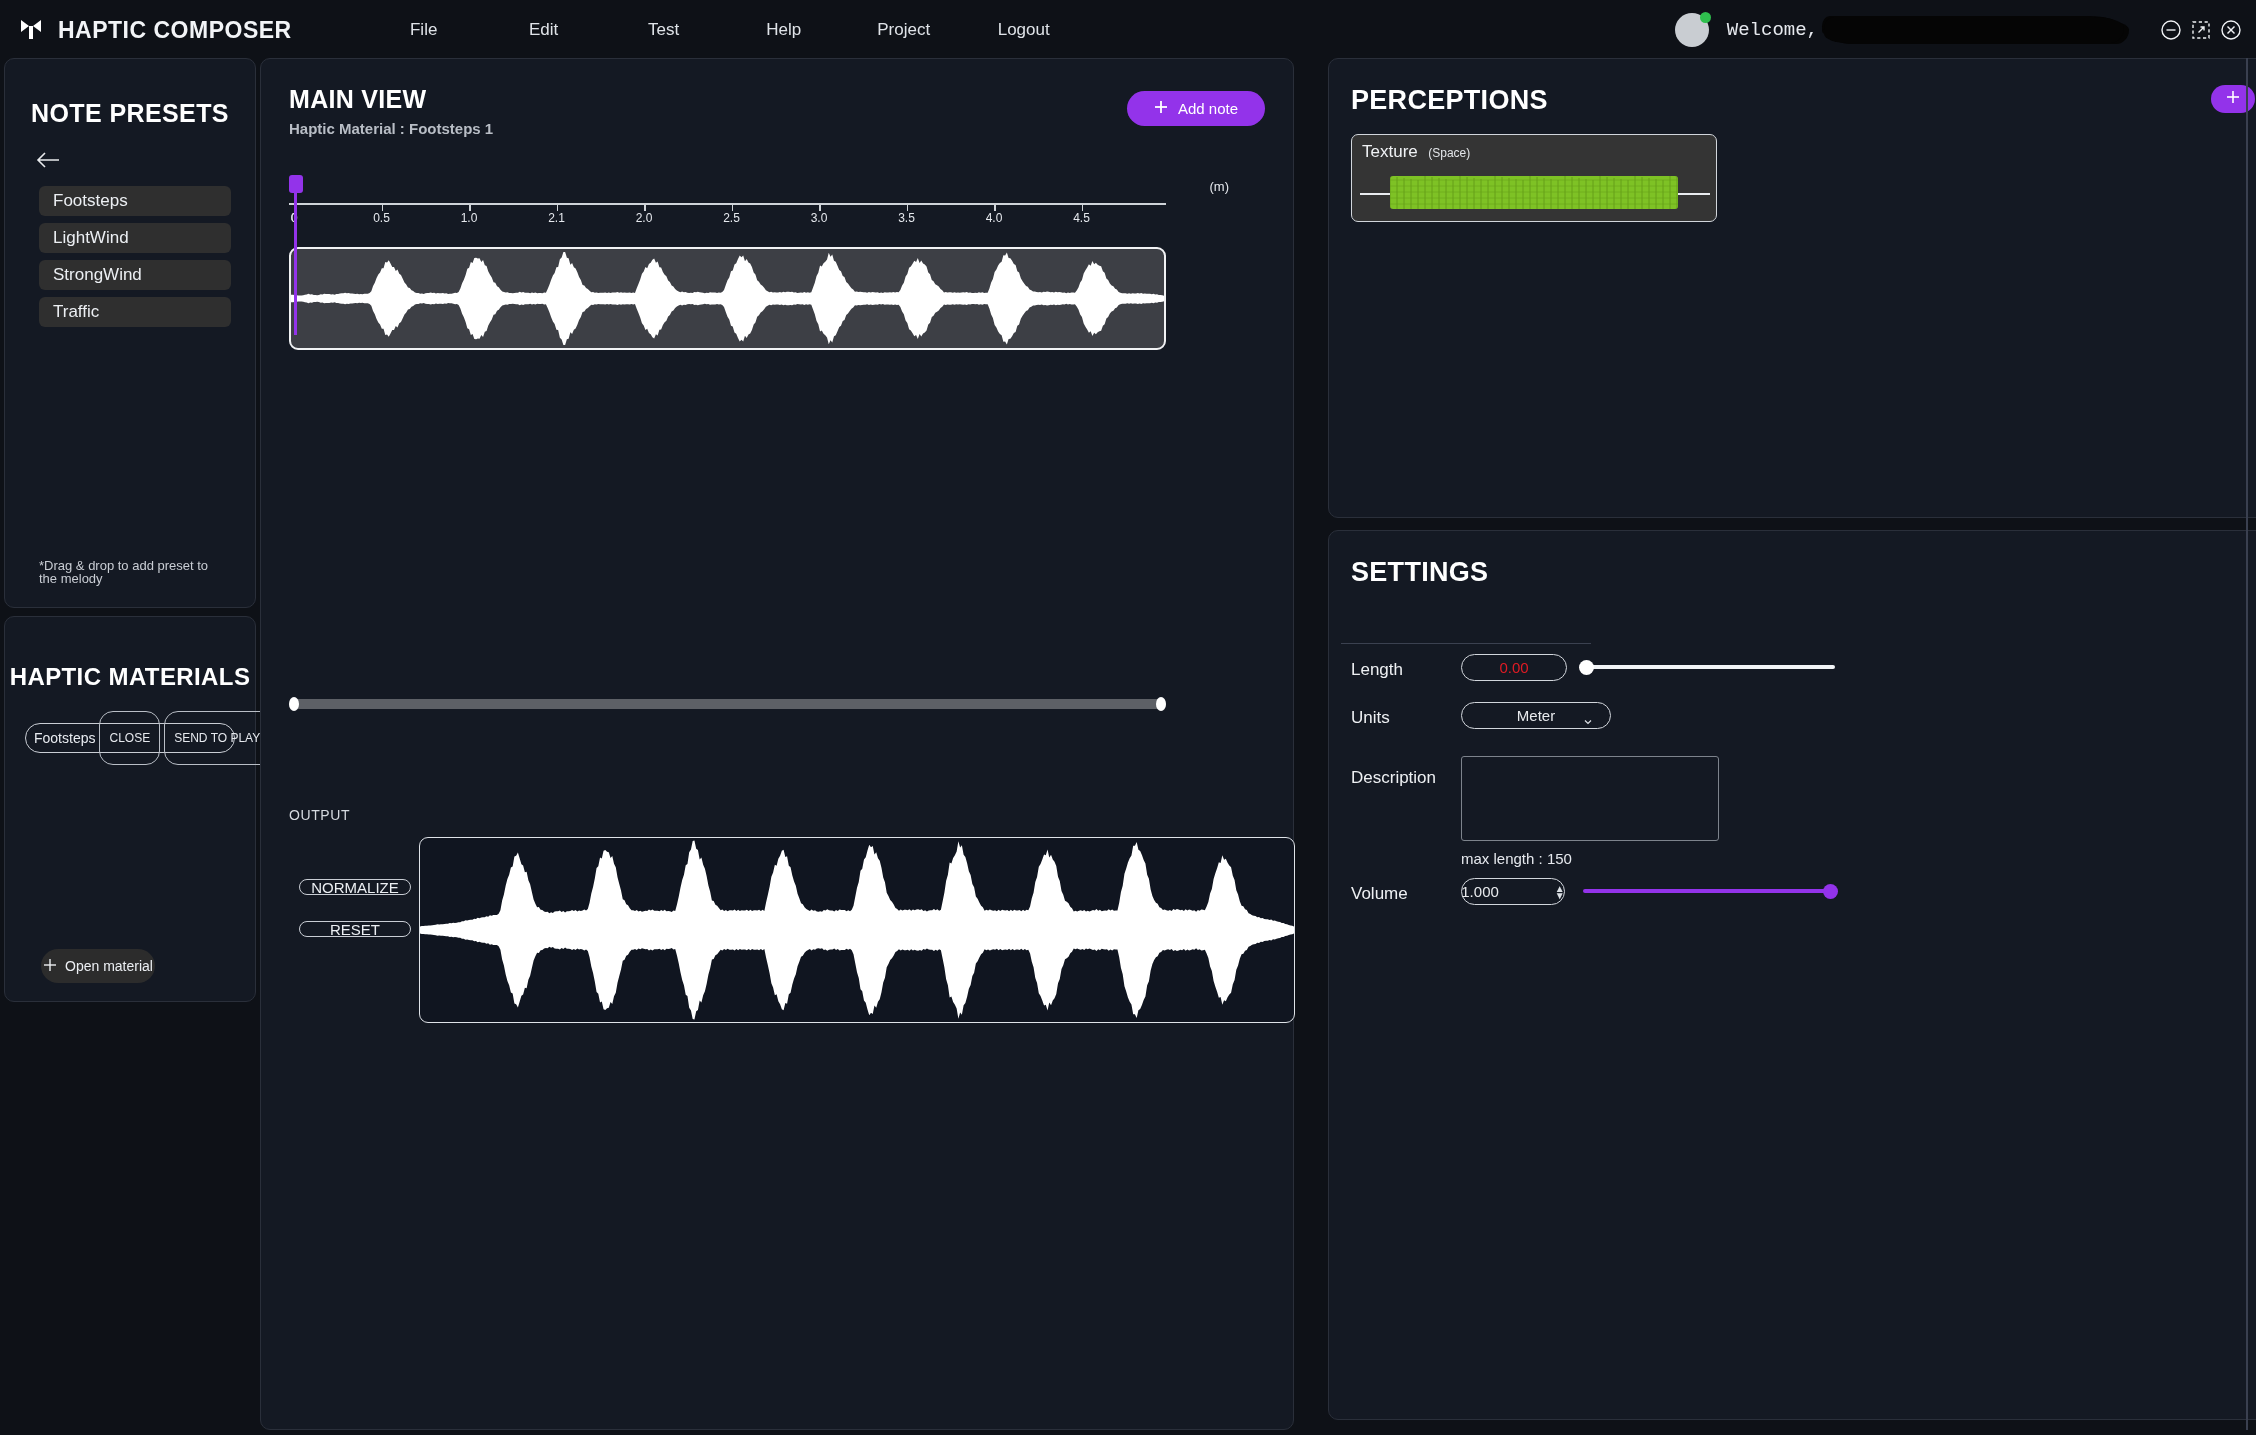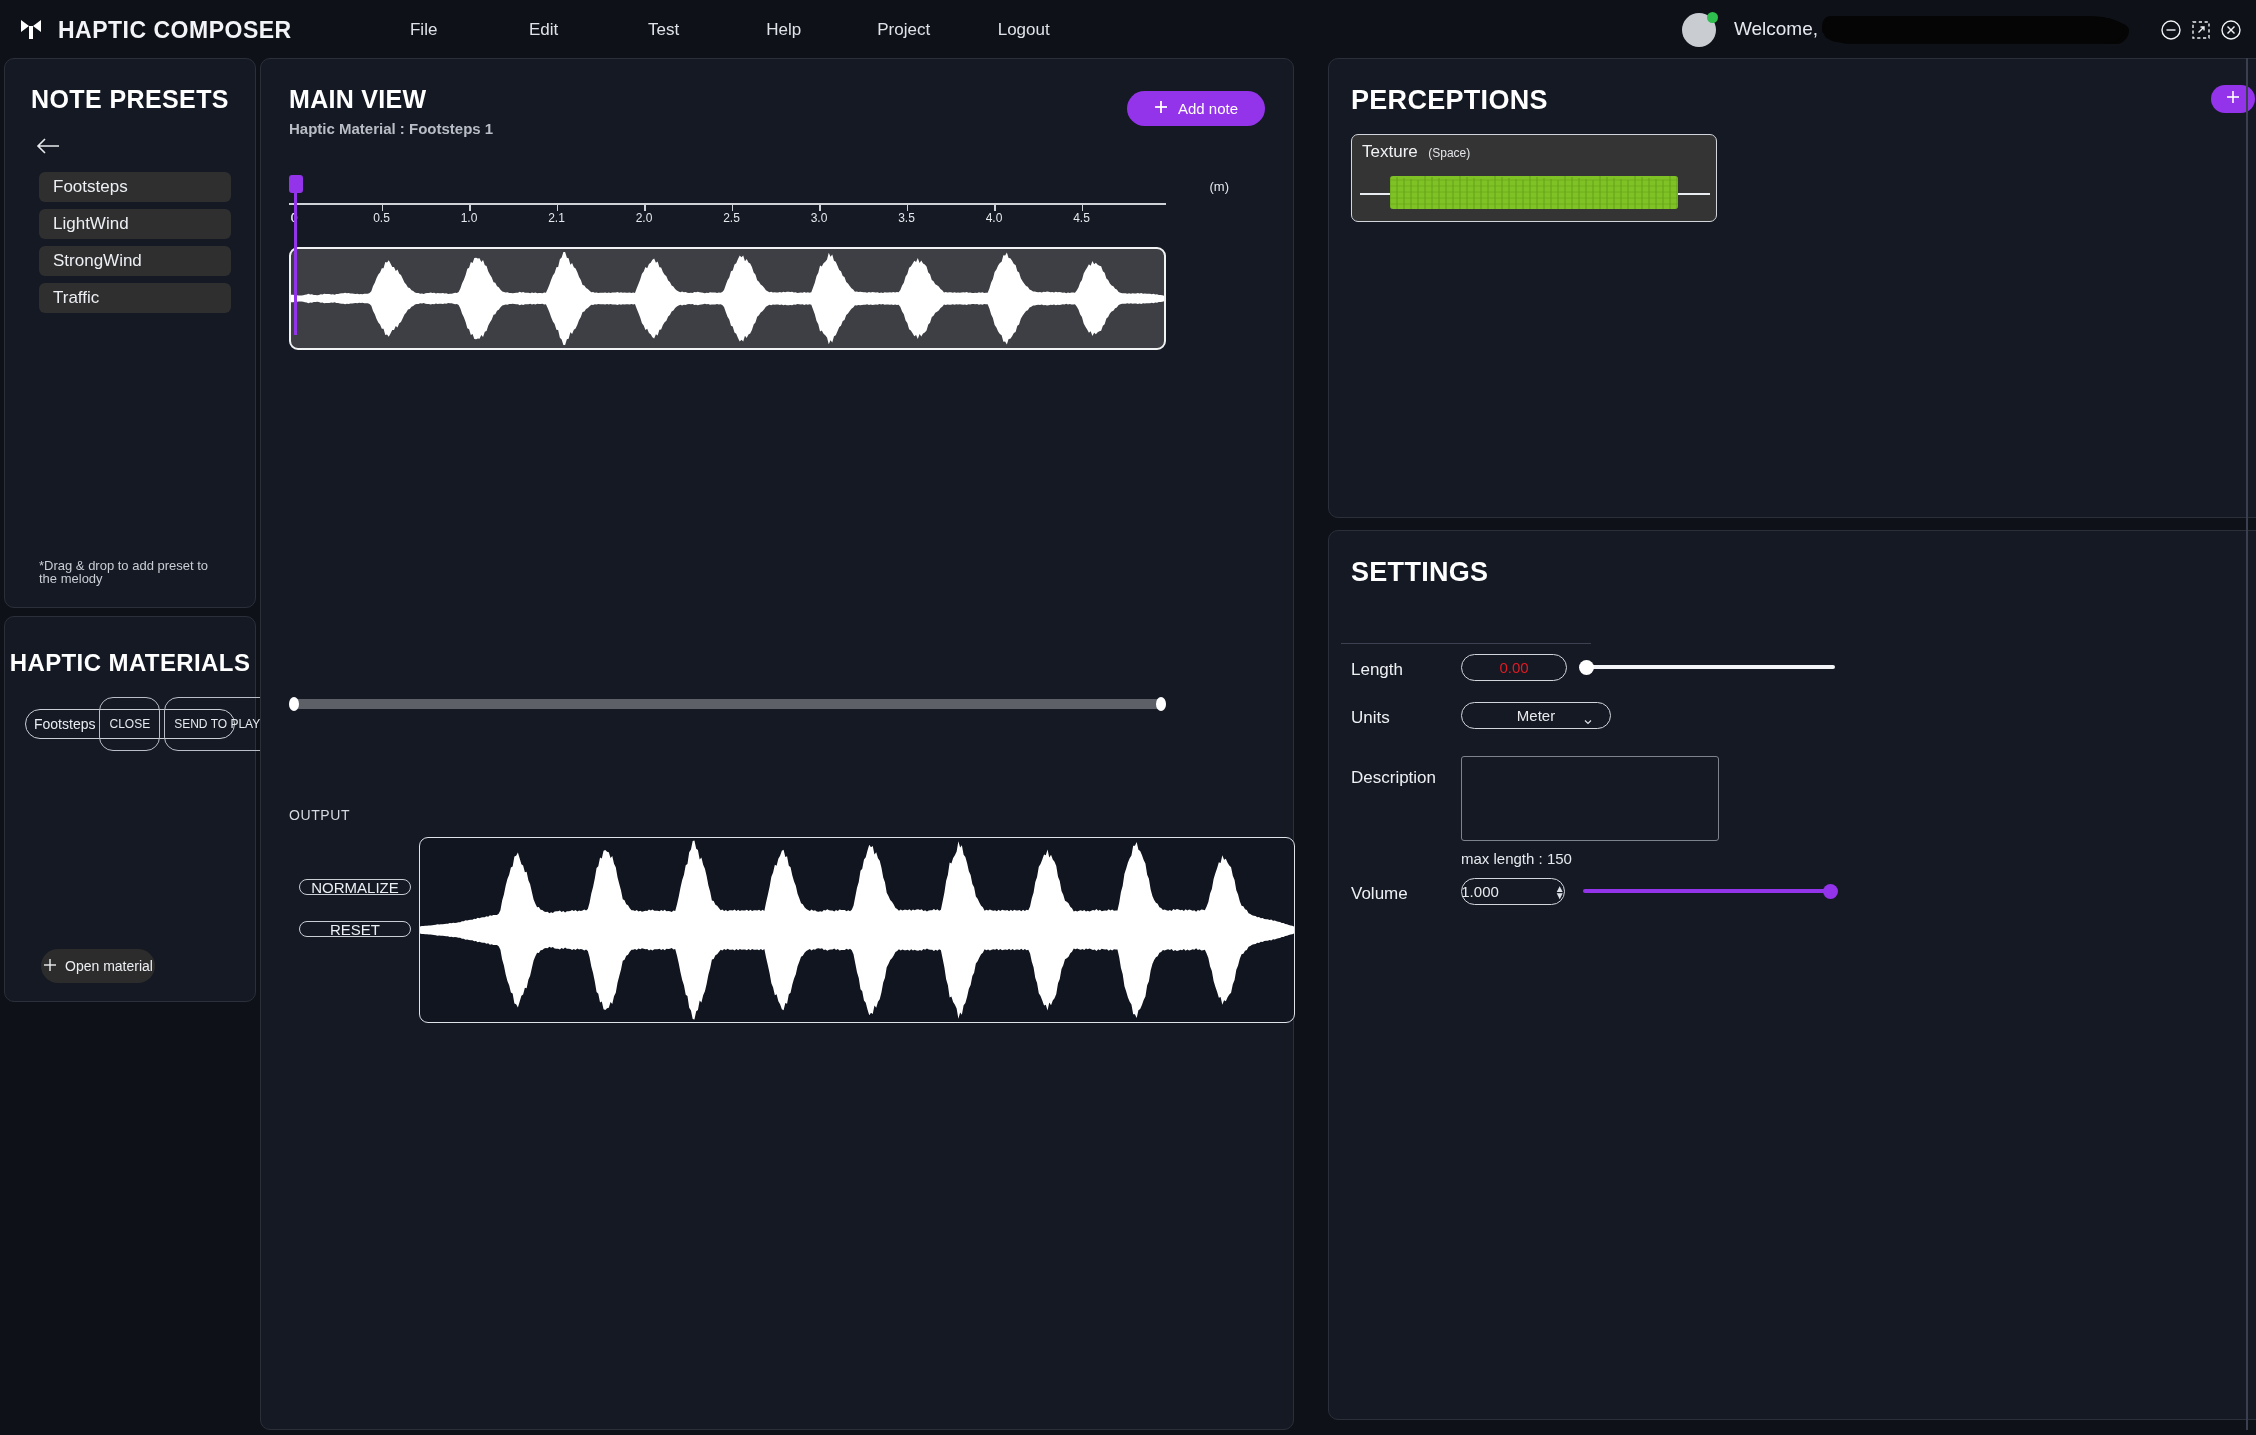--- a/index.html
+++ b/index.html
@@ -40,41 +40,42 @@
   .header-right {
     position: absolute; right: 0; top: 0; height: 60px;
     display: flex; align-items: center; gap: 0;
   }
   .avatar-wrap { position: relative; width: 34px; height: 34px; margin-right: 18px; }
   .avatar { width: 34px; height: 34px; border-radius: 50%; background: #c9cdd2; }
   .avatar-dot {
     position: absolute; right: -2px; top: -1px;
     width: 11px; height: 11px; border-radius: 50%; background: #2fbf4e;
   }
-  .welcome { font-size: 19px; color: #e6e9ee; white-space: nowrap; }
+  .welcome { font-size: 19px; color: #e6e9ee; white-space: nowrap; font-family: Liberation Mono, monospace; }
   .redacted {
     display: inline-block; vertical-align: middle;
     width: 300px; height: 26px; margin-left: 6px;
     background: #050505; border-radius: 13px 40px 18px 30px / 16px 14px 20px 12px;
     box-shadow: 6px 2px 0 -1px #050505, -4px -3px 0 -2px #050505;
   }
   .win-btns { display: flex; align-items: center; gap: 8px; margin: 0 14px 0 36px; }
   .win-btn { width: 22px; height: 22px; cursor: pointer; }
 
   
   #left-col { position: absolute; left: 4px; top: 58px; width: 252px; }
   .panel {
     background: #141923;
     border: 1px solid #2a2f3a;
     border-radius: 10px;
   }
   #note-presets-panel { height: 550px; position: relative; padding: 26px 0 0 0; }
   .panel-title {
     text-align: center; font-size: 25px; font-weight: 700; letter-spacing: .4px;
     color: #ffffff;
+    margin-top: 14px;
   }
   .back-arrow { margin: 22px 0 0 30px; width: 26px; height: 20px; cursor: pointer; }
   .preset-list { margin-top: 16px; padding: 0 24px 0 34px; }
   .preset-item {
     height: 30px; border-radius: 6px; background: #2f2f2f;
     display: flex; align-items: center; padding-left: 14px;
     font-size: 17px; color: #eceff3; margin-bottom: 7px; cursor: pointer;
   }
   .preset-hint {
     position: absolute; left: 34px; top: 500px; width: 190px;

